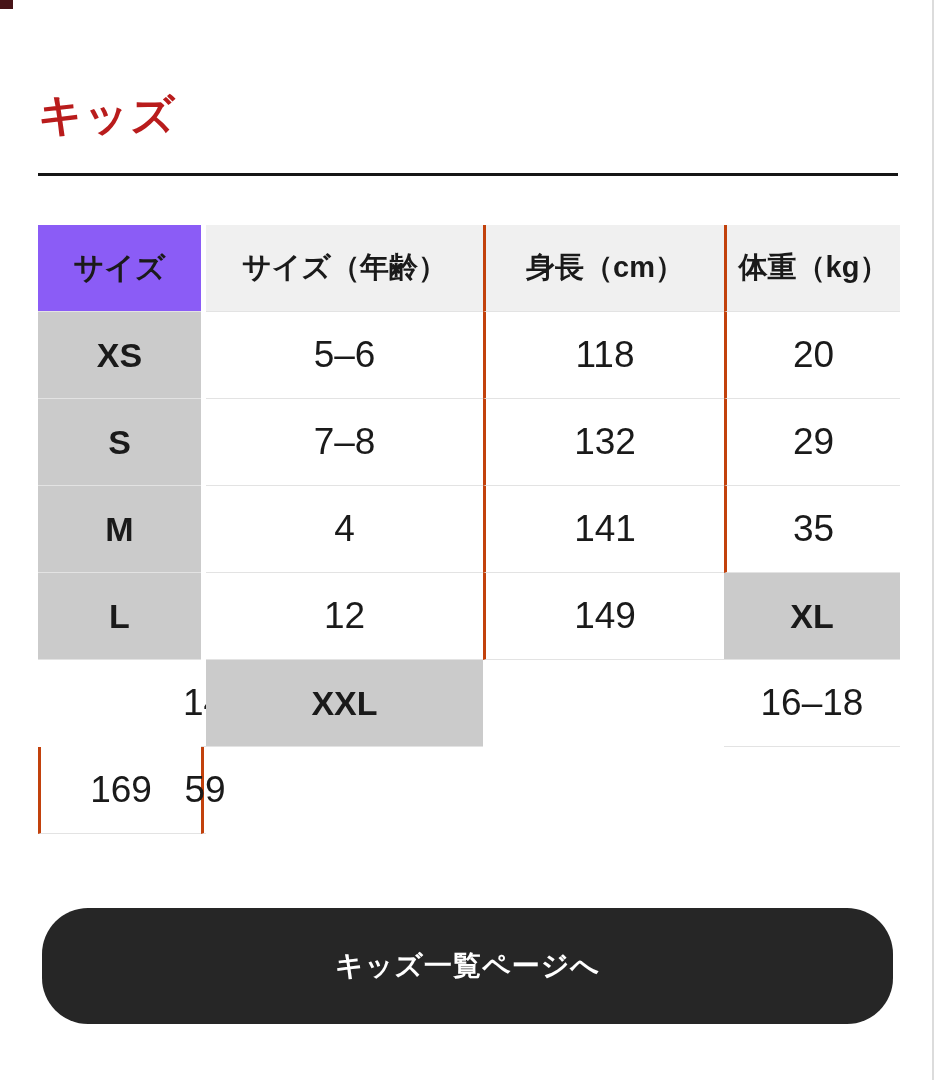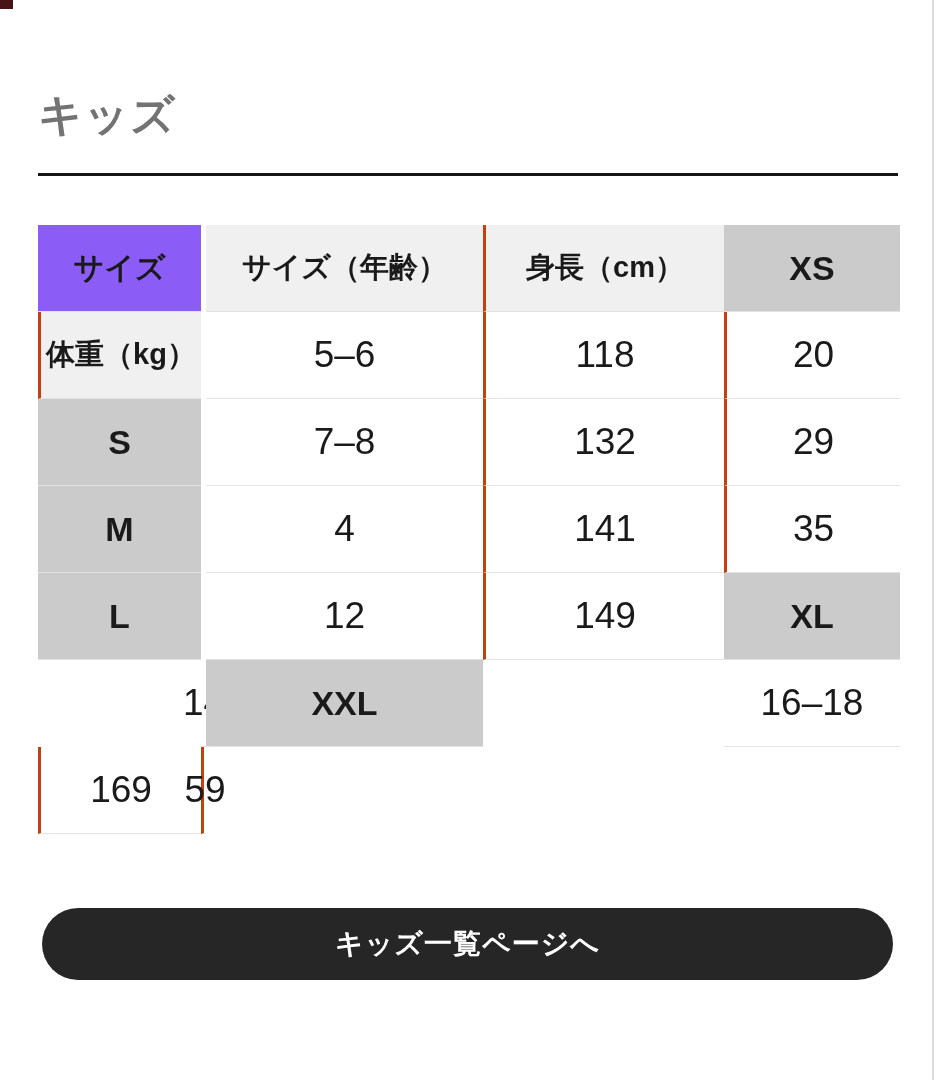--- a/index.html
+++ b/index.html
@@ -28,21 +28,21 @@
     background: #dcdcdc;
   }
   .page-title {
     position: absolute;
     left: 38px;
     top: 86px;
     margin: 0;
     font-size: 44px;
     font-weight: 900;
     letter-spacing: 1px;
-    color: #737373;
+    color: #b91c1c;
   }
   .title-rule {
     position: absolute;
     left: 38px;
     top: 173px;
     width: 860px;
     height: 0;
     margin: 0;
     border: none;
     border-top: 3px solid #161616;
@@ -84,21 +84,21 @@
     border-bottom: 1px solid #ffffff;
   }
   .cell.bl {
     border-left: 3px solid #c2410c;
   }
   .cta-button {
     position: absolute;
     left: 42px;
     top: 908px;
     width: 851px;
-    height: 72px;
+    height: 116px;
     border: none;
     border-radius: 46px;
     background: #262626;
     color: #ffffff;
     font-family: "Liberation Sans", "DejaVu Sans", sans-serif;
     font-size: 28px;
     font-weight: 700;
     letter-spacing: 1px;
     display: flex;
     align-items: center;
@@ -113,23 +113,23 @@
 <div class="page-right-line"></div>
 
 <h1 class="page-title">キッズ</h1>
 <hr class="title-rule">
 
 <div class="size-table">
   <div class="cell head col1">サイズ</div>
   <div class="cell spacer head-spacer"></div>
   <div class="cell head">サイズ（年齢）</div>
   <div class="cell head bl">身長（cm）</div>
+  <div class="cell head bl">体重（kg）</div>
+
   <div class="cell col1">XS</div>
-
-  <div class="cell head bl">体重（kg）</div>
   <div class="cell spacer"></div>
   <div class="cell">5–6</div>
   <div class="cell bl">118</div>
   <div class="cell bl">20</div>
 
   <div class="cell col1">S</div>
   <div class="cell spacer"></div>
   <div class="cell">7–8</div>
   <div class="cell bl">132</div>
   <div class="cell bl">29</div>

